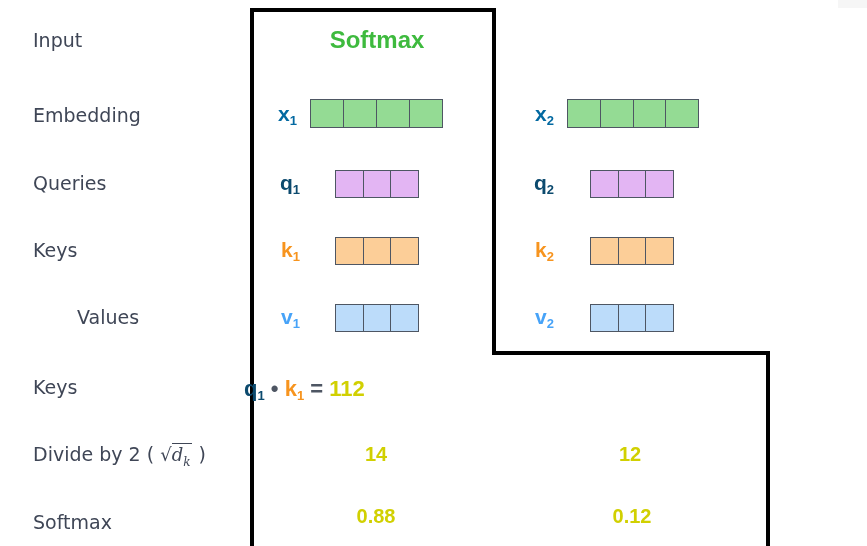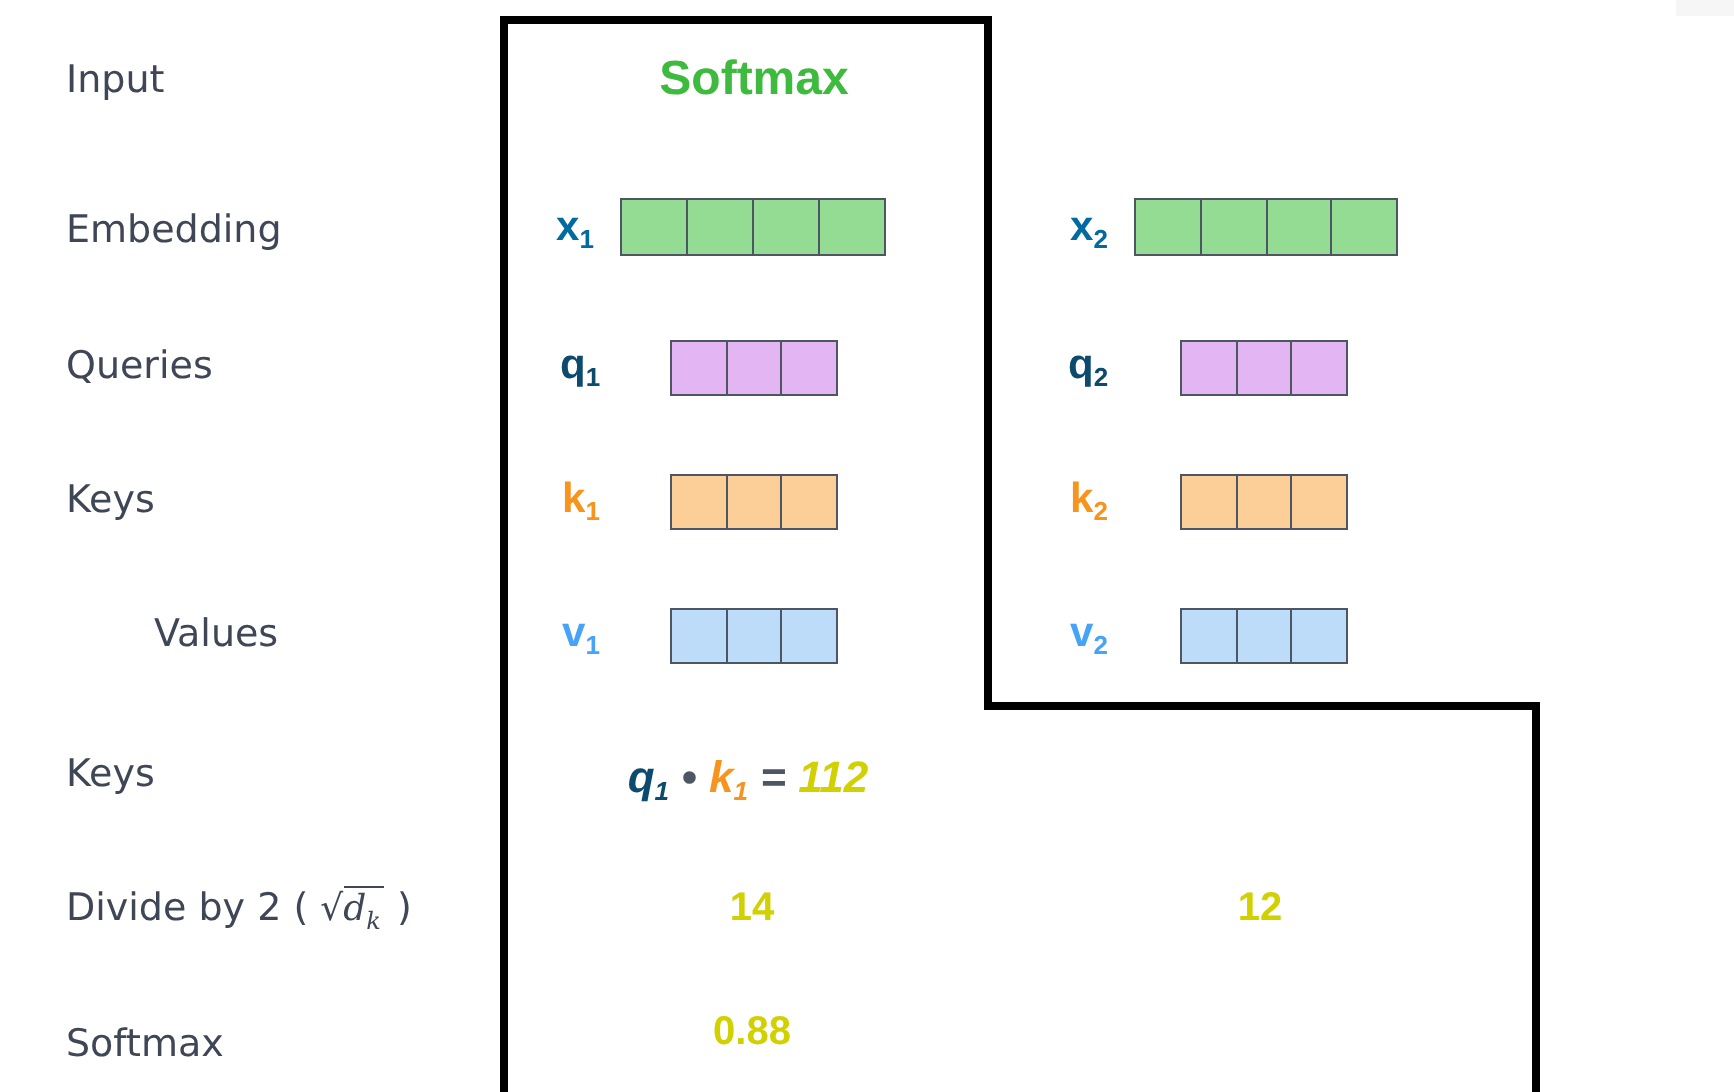--- a/index.html
+++ b/index.html
@@ -44,24 +44,23 @@
     border:1.5px solid #4e5663;box-sizing:border-box;
   }
   .vector .cell{flex:1 1 0;border-left:1.5px solid #4e5663;}
   .vector .cell:first-child{border-left:none;}
   .fill-green .cell{background:#94db94;}
   .fill-purple .cell{background:#e3b5f3;}
   .fill-orange .cell{background:#fcce98;}
   .fill-blue .cell{background:#bcdcfa;}
   
   .eq{
-    position:absolute;width:260px;text-align:center;
+    position:absolute;width:260px;
     font-family:"Liberation Sans", sans-serif;font-weight:bold;font-size:22px;
     white-space:nowrap;
-    font-style:italic;
   }
   .eq sub{font-size:13px;vertical-align:-4px;}
   .val{
     position:absolute;width:120px;text-align:center;
     font-family:"Liberation Sans", sans-serif;font-weight:bold;font-size:20px;
     color:#d1d001;
   }
   .artifact{position:absolute;background:#f6f6f6;}
 </style>
 </head>
@@ -146,14 +145,15 @@
     <span class="c-dark">•</span>
     <span class="c-orange"><span>k</span><sub>1</sub></span>
     <span class="c-dark">=</span>
     <span class="c-yellow">112</span>
   </div>
 
   <div class="val" style="left:316px;top:443px;">14</div>
   <div class="val" style="left:570px;top:443px;">12</div>
 
   <div class="val" style="left:316px;top:505px;">0.88</div>
+  <div class="val" style="left:572px;top:505px;">0.12</div>
 
 </div>
 
 </body></html>

